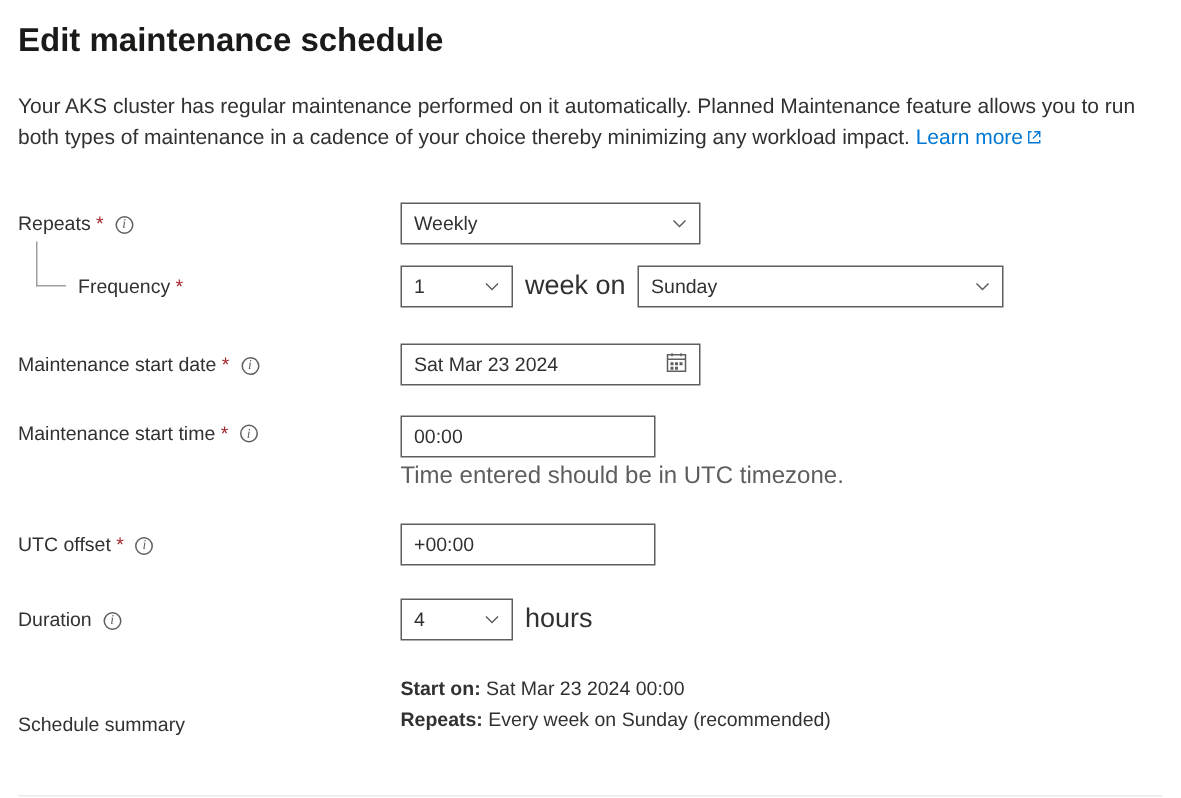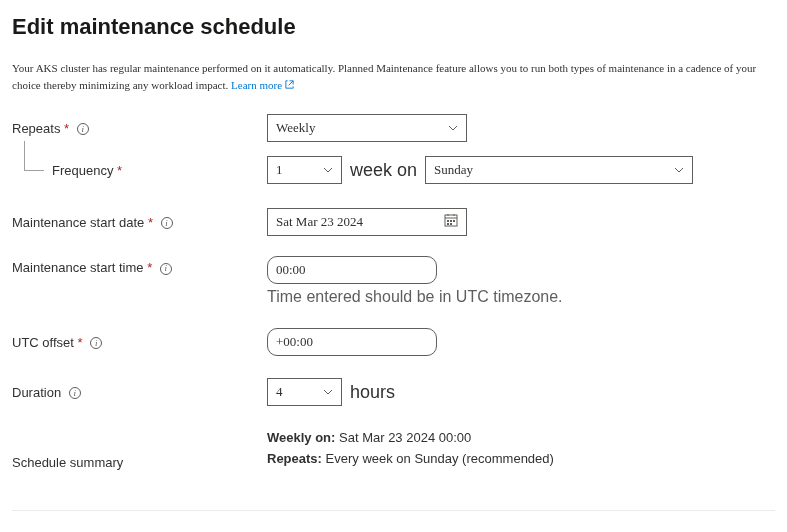--- a/index.html
+++ b/index.html
@@ -11,26 +11,25 @@
       width: 787px;
     }
     h1 {
       font-size: 22px;
       font-weight: 600;
       color: #1b1a19;
       margin-bottom: 20px;
       margin-top: 6px;
     }
     .description {
-      font-size: 11px;
+      font-size: 14px;
       color: #323130;
       line-height: 1.5;
-      margin-bottom: 20px;
+      margin-bottom: 32px;
       max-width: 760px;
-      font-family: Liberation Serif, serif;
     }
     .description a {
       color: #0078d4;
       text-decoration: none;
     }
     .form-row {
       display: flex;
       align-items: center;
       margin-bottom: 14px;
       min-height: 28px;
@@ -76,43 +75,43 @@
       align-items: center;
       gap: 8px;
       flex-wrap: wrap;
     }
     .select, .input {
       height: 28px;
       border: 1px solid #605e5c;
       background: #fff;
       padding: 0 8px;
       font-size: 13px;
-      font-family: Liberation Serif, serif;
+      font-family: Liberation Sans, sans-serif;
       color: #323130;
       display: flex;
       align-items: center;
       position: relative;
     }
     .select {
       padding-right: 26px;
       cursor: pointer;
     }
     .select .chevron {
       position: absolute;
       right: 8px;
       top: 50%;
       transform: translateY(-50%);
       width: 10px;
       height: 6px;
     }
     .chevron svg { display: block; }
     .w-200 { width: 200px; }
     .w-75 { width: 75px; }
-    .w-240 { width: 268px; }
-    .w-170 { width: 170px; border-radius: 10px; }
+    .w-240 { width: 244px; }
+    .w-170 { width: 170px; }
     .input-with-icon { position: relative; }
     .input-with-icon .cal-icon {
       position: absolute;
       right: 8px;
       top: 50%;
       transform: translateY(-50%);
     }
     .helper-text {
       font-size: 16px;
       color: #605e5c;
@@ -270,21 +269,21 @@
     </div>
     <span class="inline-text">hours</span>
   </div>
 </div>
 
 <div style="height:8px"></div>
 
 <div class="form-row" style="align-items:flex-end">
   <div class="form-label" style="padding-top:2px">Schedule summary</div>
   <div class="summary-block">
-    <div><b>Weekly on:</b> <span>Sat Mar 23 2024 00:00</span></div>
+    <div><b>Start on:</b> <span>Sat Mar 23 2024 00:00</span></div>
     <div><b>Repeats:</b> <span>Every week on Sunday (recommended)</span></div>
   </div>
 </div>
 
 <div class="footer">
   
   
   
 </div>
 

